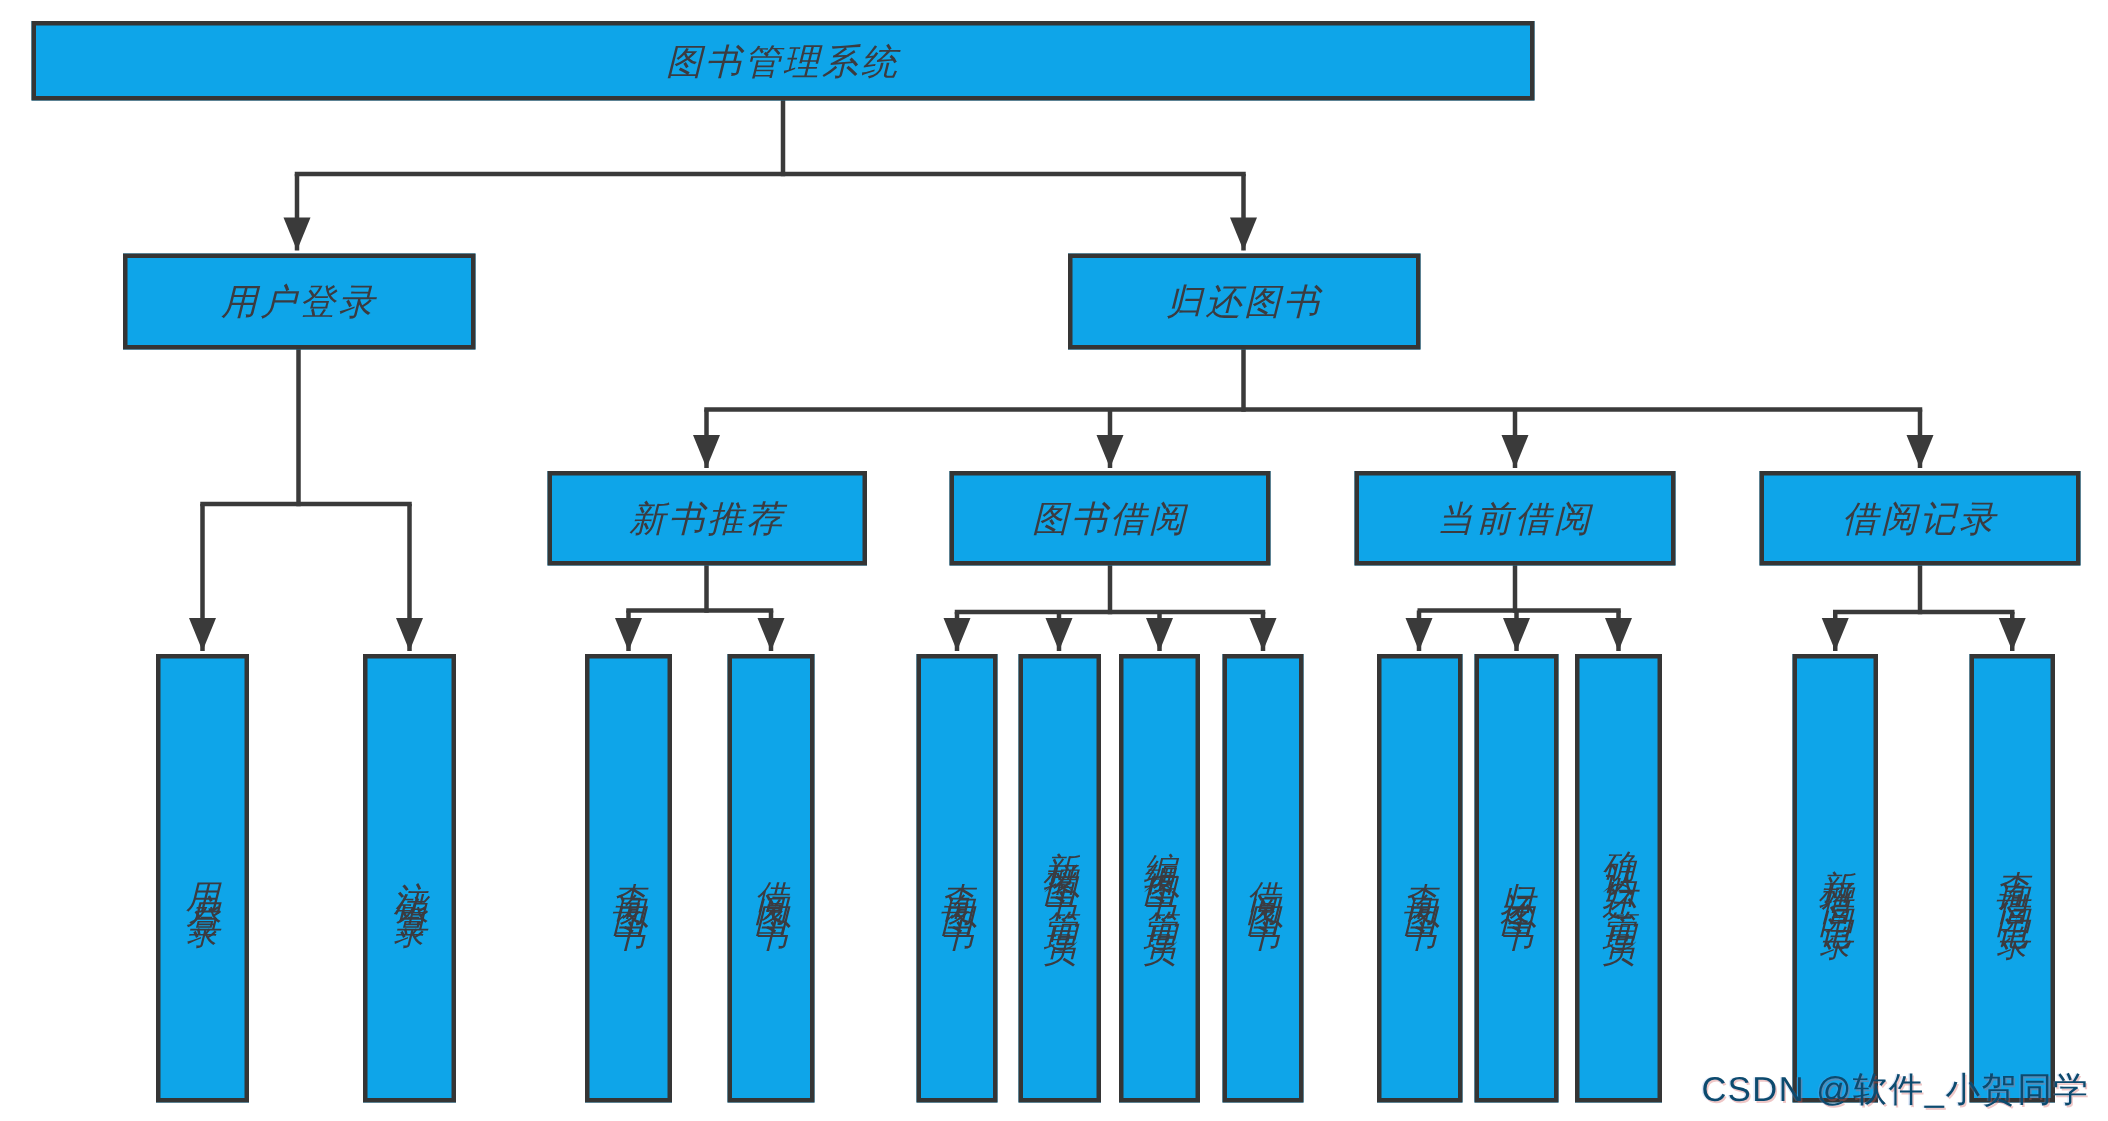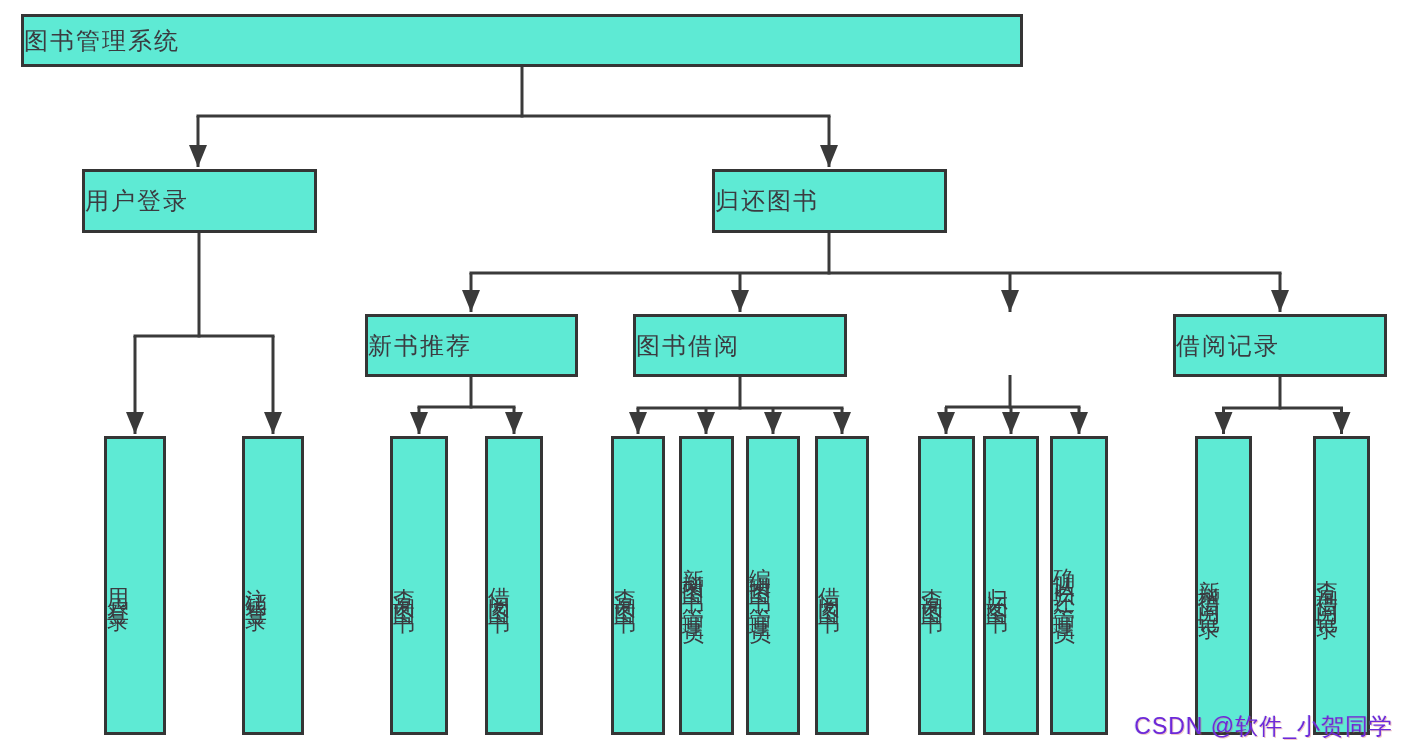--- a/index.html
+++ b/index.html
@@ -14,25 +14,27 @@
   #connectors {
     position: absolute;
     left: 0; top: 0;
     width: 1405px; height: 747px;
     pointer-events: none;
   }
   #connectors line { stroke: #3a3a3a; stroke-width: 3; }
   .node, .leaf {
     position: absolute;
     box-sizing: border-box;
-    background: #5eead4;
+    background: #0ea5e9;
     border: 3px solid #353535;
     display: flex;
     align-items: center;
+    justify-content: center;
     color: #3b3b40;
+    font-style: italic;
   }
   .node { font-size: 24px; letter-spacing: 2px; }
   .leaf .vtext {
     writing-mode: vertical-rl;
     text-orientation: mixed;
     font-size: 22px;
     letter-spacing: 8px;
     line-height: 1;
     color: #3b3b40;
     white-space: nowrap;
@@ -57,21 +59,21 @@
   #lf-d2 { left: 983px;  top: 436px; width: 56px; height: 299px; }
   #lf-d3 { left: 1050px; top: 436px; width: 58px; height: 299px; }
   #lf-e1 { left: 1195px; top: 436px; width: 57px; height: 299px; }
   #lf-e2 { left: 1313px; top: 436px; width: 57px; height: 299px; }
   #watermark {
     position: absolute;
     top: 711px;
     right: 12px;
     font-size: 23px;
     letter-spacing: 1px;
-    color: #6d28d9;
+    color: #0c4a6e;
     text-shadow: 1px 1px 0 rgba(210, 95, 95, 0.35), -1px 0 0 rgba(120, 160, 230, 0.25);
     z-index: 5;
   }
 </style>
 </head>
 <body>
 
 <div id="stage">
 
   <svg id="connectors" viewBox="0 0 1405 747" xmlns="http://www.w3.org/2000/svg">
@@ -146,20 +148,23 @@
   <div class="node" id="n-book-mgmt">
     <span>归还图书</span>
   </div>
 
   <div class="node" id="n-new-rec">
     <span>新书推荐</span>
   </div>
   <div class="node" id="n-book-borrow">
     <span>图书借阅</span>
   </div>
+  <div class="node" id="n-cur-borrow">
+    <span>当前借阅</span>
+  </div>
   <div class="node" id="n-borrow-rec">
     <span>借阅记录</span>
   </div>
 
   <div class="leaf" id="lf-a1">
     <span class="vtext">用户登录</span>
   </div>
   <div class="leaf" id="lf-a2">
     <span class="vtext">注销登录</span>
   </div>

